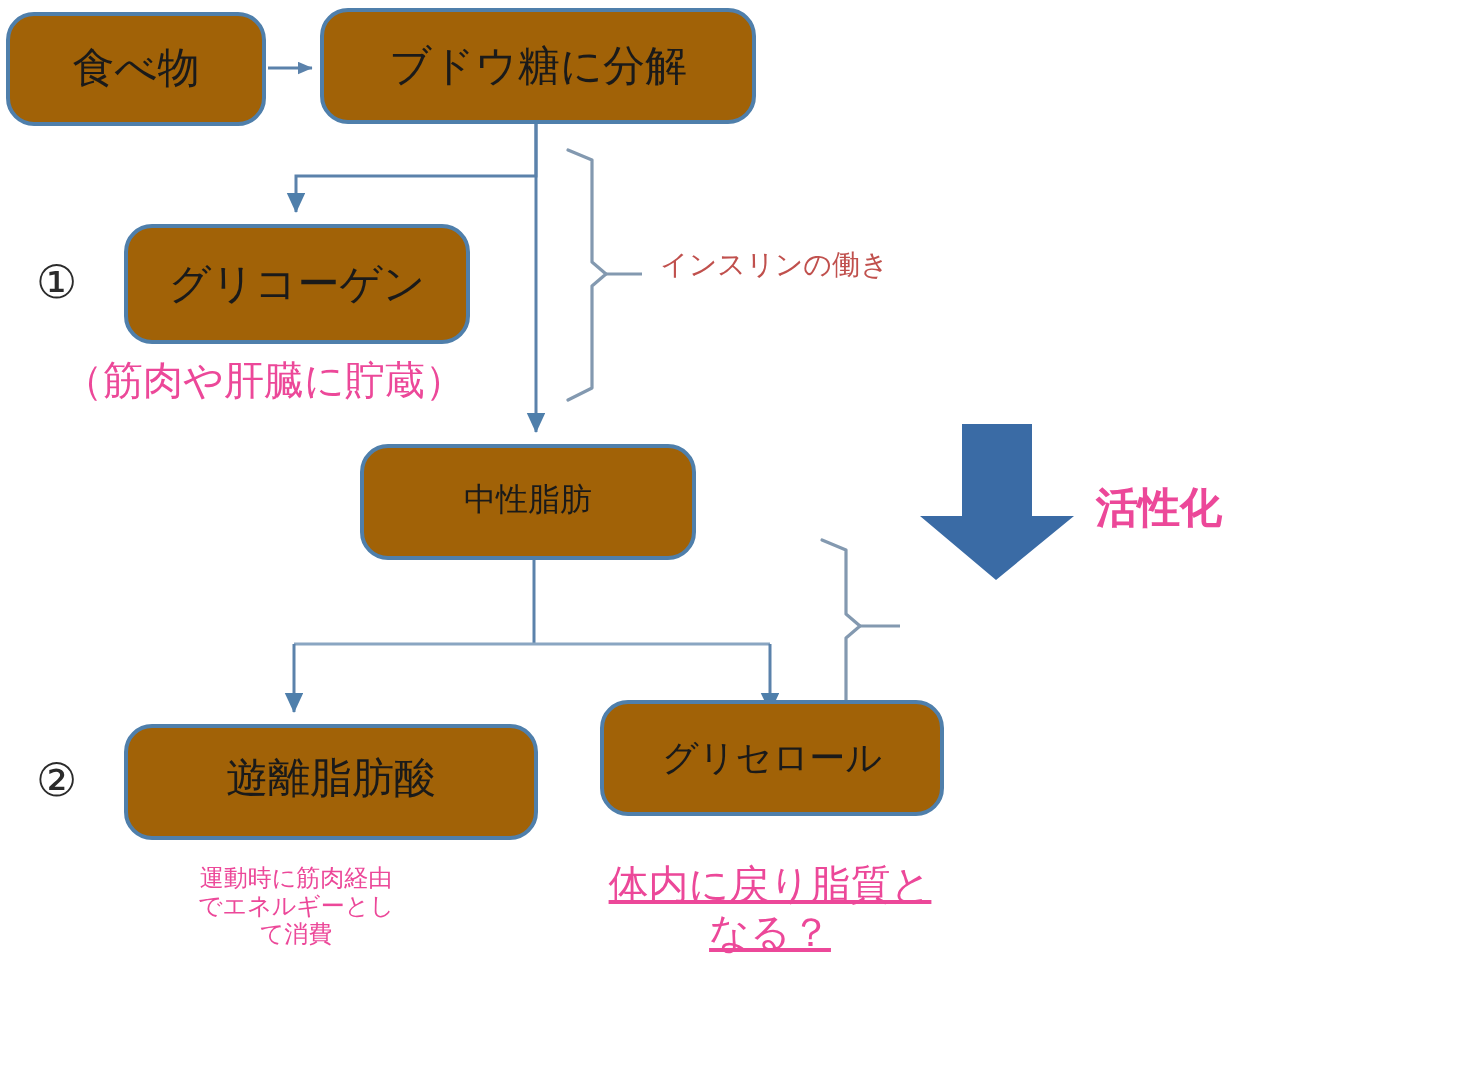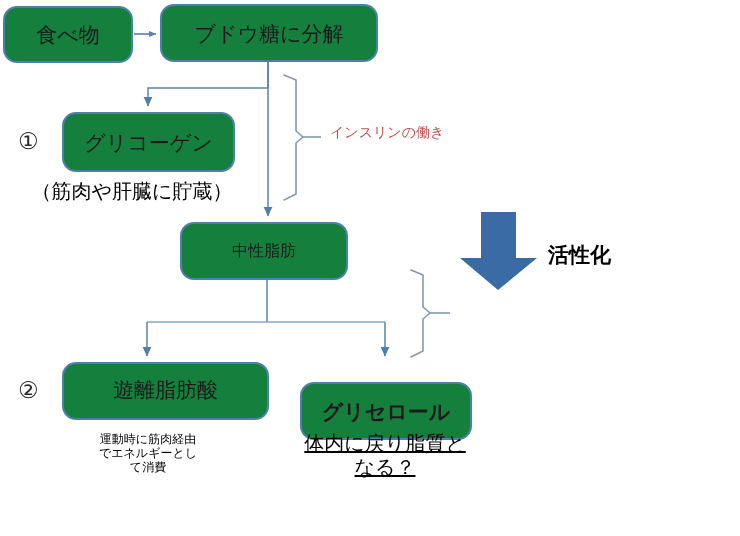--- a/index.html
+++ b/index.html
@@ -15,38 +15,38 @@
     overflow: hidden;
     font-family: "Liberation Sans", "DejaVu Sans", sans-serif;
   }
 
   
   .nodebox {
     position: absolute;
     box-sizing: border-box;
     border: 2.5px solid #4F7FAB;
     border-radius: 14px;
-    background: #15803d;
+    background: #a16207;
     display: flex;
     align-items: center;
     justify-content: center;
     color: #1a1a1a;
     line-height: 1;
     white-space: nowrap;
   }
   .nodebox.amino {
     background: #FFFF00;
     border: 2.5px solid #6E8B2A;
     border-radius: 10px;
   }
 
   
   .caption {
     position: absolute;
-    color: #000000;
+    color: #ec4899;
     line-height: 1.18;
     white-space: pre;
     text-align: center;
   }
   .caption.left {
     text-align: left;
   }
   .marker {
     position: absolute;
     color: #2b2b2b;
@@ -134,21 +134,21 @@
 
   <div class="nodebox" style="left:180px; top:222px; width:168px; height:58px; font-size:16px;">
     <span>中性脂肪</span>
   </div>
 
 
   <div class="nodebox" style="left:62px; top:362px; width:207px; height:58px; font-size:21px;font-family:Liberation Mono, monospace;">
     <span>遊離脂肪酸</span>
   </div>
 
-  <div class="nodebox" style="left:300px; top:382px; width:172px; height:58px; font-size:21px;font-weight:bold;">
+  <div class="nodebox" style="left:300px; top:350px; width:172px; height:58px; font-size:18px;">
     <span>グリセロール</span>
   </div>
 
   <div class="marker" style="left:18px; top:130px; font-size:23px;">①</div>
 
   <div class="marker" style="left:18px; top:379px; font-size:23px;">②</div>
 
   <div class="caption" style="left:8px; top:180px; width:248px; font-size:20px;">（筋肉や肝臓に貯蔵）</div>
 
   <div class="caption" style="left:42px; top:432px; width:212px; font-size:12px;">運動時に筋肉経由

